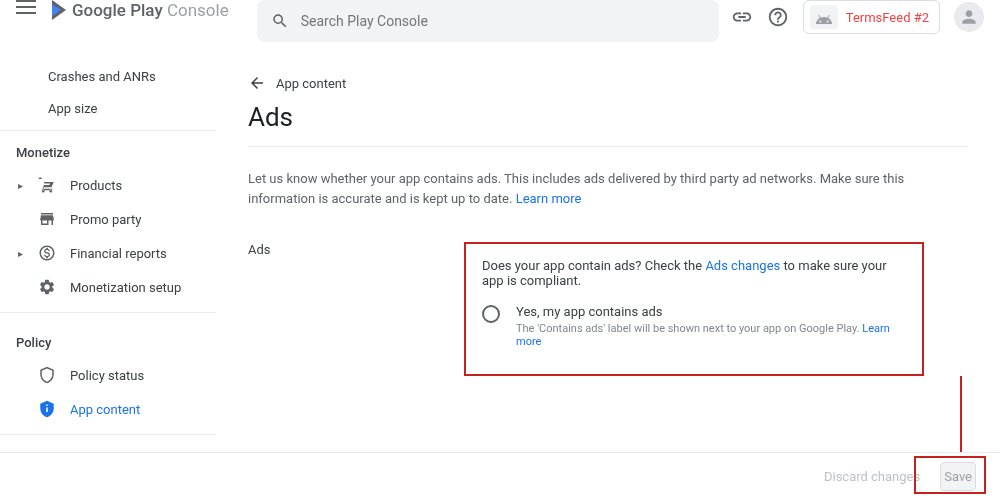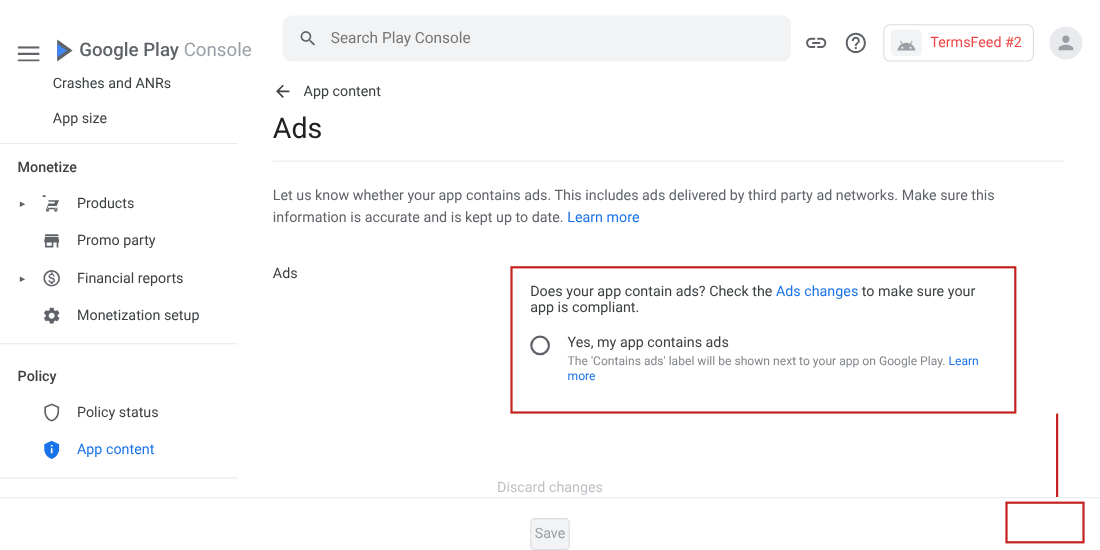--- a/index.html
+++ b/index.html
@@ -1,18 +1,18 @@
 <!DOCTYPE html>
 <html><head>
   <meta charset="utf-8">
   <style>
     * { box-sizing: border-box; margin: 0; padding: 0; font-family: Roboto, Arial, sans-serif; }
     body { width: 1000px; height: 500px; overflow: hidden; background: #fff; color: #3c4043; position: relative; }
     
-    .header { height: 56px; display: flex; align-items: flex-end; padding: 0 16px; gap: 12px; }
+    .header { height: 56px; display: flex; align-items: flex-start; padding: 0 16px; gap: 12px; }
     .menu-icon { width: 24px; cursor: pointer; }
     .logo { display: flex; align-items: center; gap: 6px; }
     .logo-tri { width: 0; height: 0; border-left: 14px solid #5f6368; border-top: 10px solid transparent; border-bottom: 10px solid transparent; position: relative; }
     .logo-tri::after { content:''; position:absolute; left:-14px; top:-6px; border-left:9px solid #4285f4; border-top:6px solid transparent; border-bottom:6px solid transparent; }
     .logo-text { font-size: 17px; }
     .logo-gp { color: #5f6368; font-weight: 500; }
     .logo-cons { color: #9aa0a6; }
     .search { flex: 1; max-width: 520px; margin-left: 16px; height: 42px; background: #f1f3f4; border-radius: 8px; display: flex; align-items: center; padding: 0 14px; gap: 12px; }
     .search-icon { color: #5f6368; }
     .search input { border: none; background: transparent; flex: 1; font-size: 14px; outline: none; color: #5f6368; }
@@ -47,21 +47,21 @@
     .form-label { width:216px; font-size:13px; color:#3c4043; }
     .opt-box { border:2px solid #c5221f; padding:14px 16px 20px 16px; flex:1; max-width:460px; }
     .q { font-size:13px; color:#3c4043; margin-bottom:16px; }
     .radio-row { display:flex; gap:16px; margin-bottom:6px; cursor:pointer; }
     .radio { width:18px; height:18px; border:2px solid #5f6368; border-radius:50%; flex-shrink:0; margin-top:1px; }
     .radio-texts { }
     .radio-main { font-size:13px; color:#3c4043; }
     .radio-sub { font-size:11px; color:#80868b; margin-top:3px; }
     .radio-row + .radio-row { margin-top:18px; }
 
-    .footer { position:absolute; bottom:0; left:0; right:0; height:48px; border-top:1px solid #e8eaed; display:flex; align-items:center; justify-content:flex-end; padding:0 24px; gap:20px; background:#fff;flex-direction:column; }
+    .footer { position:absolute; bottom:0; left:0; right:0; height:48px; border-top:1px solid #e8eaed; display:flex; align-items:center; justify-content:flex-end; padding:0 24px; gap:20px; background:#fff; }
     .discard { font-size:13px; color:#bdc1c6; cursor:default; }
     .save { font-size:13px; color:#9aa0a6; background:#f1f3f4; border:1px solid #dadce0; padding:6px 3px; border-radius:4px; cursor:pointer; }
     
     .arrow-anno { position:absolute; right:38px; top:320px; width:2px; height:130px; background:#c5221f; }
     .arrow-anno::after { content:''; position:absolute; bottom:-1px; left:-5px; border-left:6px solid transparent; border-right:6px solid transparent; border-top:10px solid #c5221f; }
     .save-box { position:absolute; right:14px; bottom:6px; width:72px; height:38px; border:2px solid #c5221f; pointer-events:none; }
 
     svg { display:block; }
   </style>
 </head>

